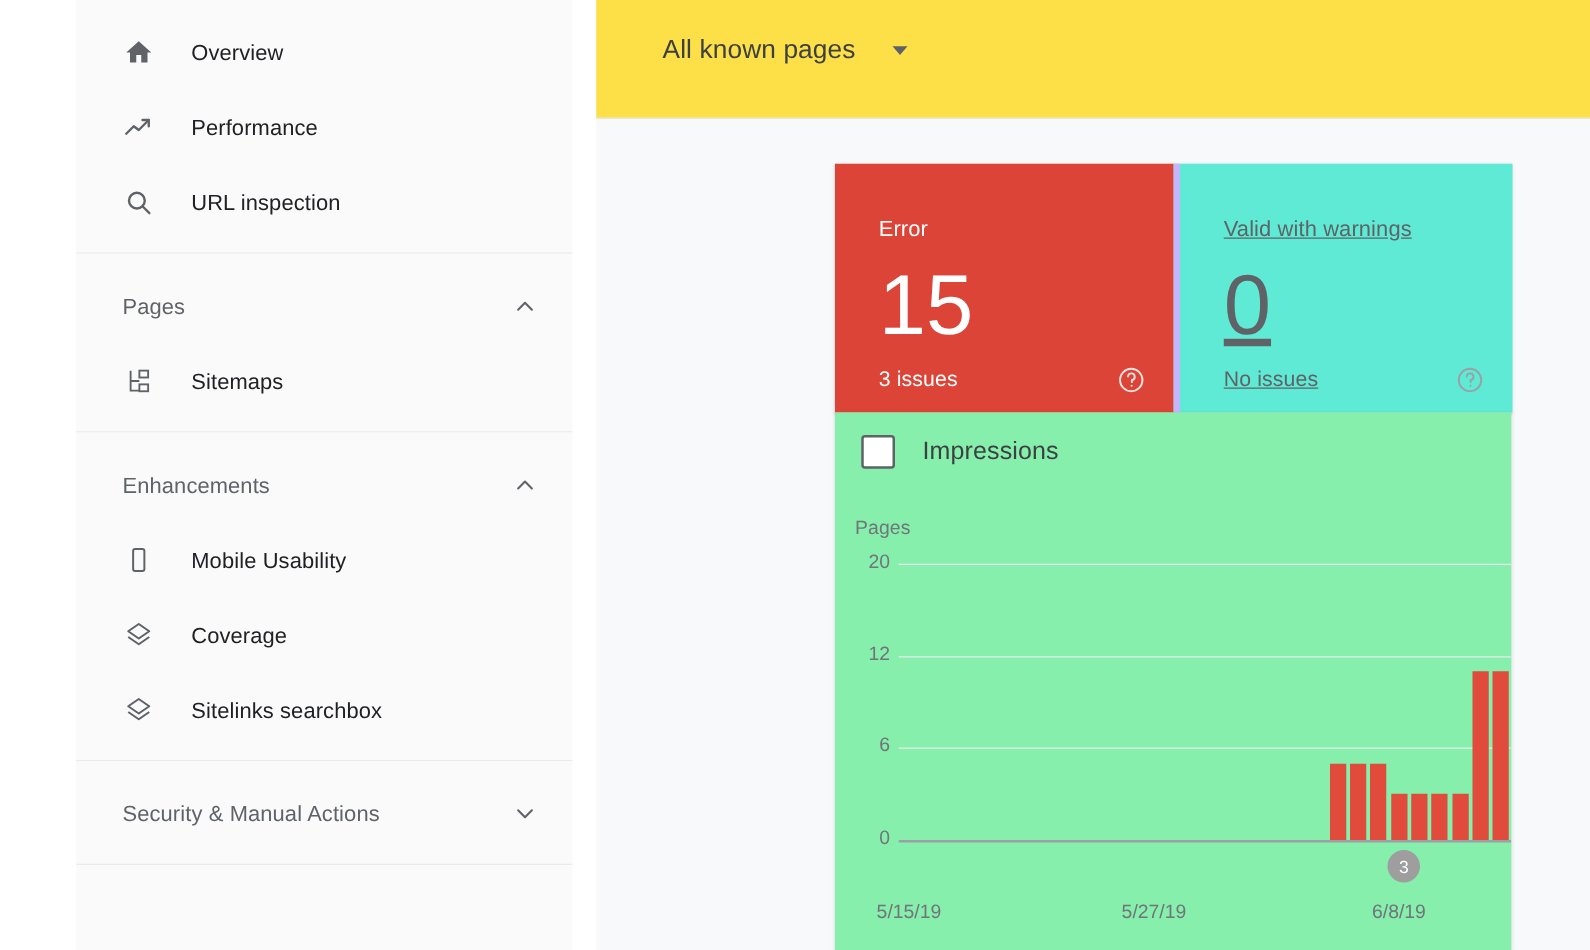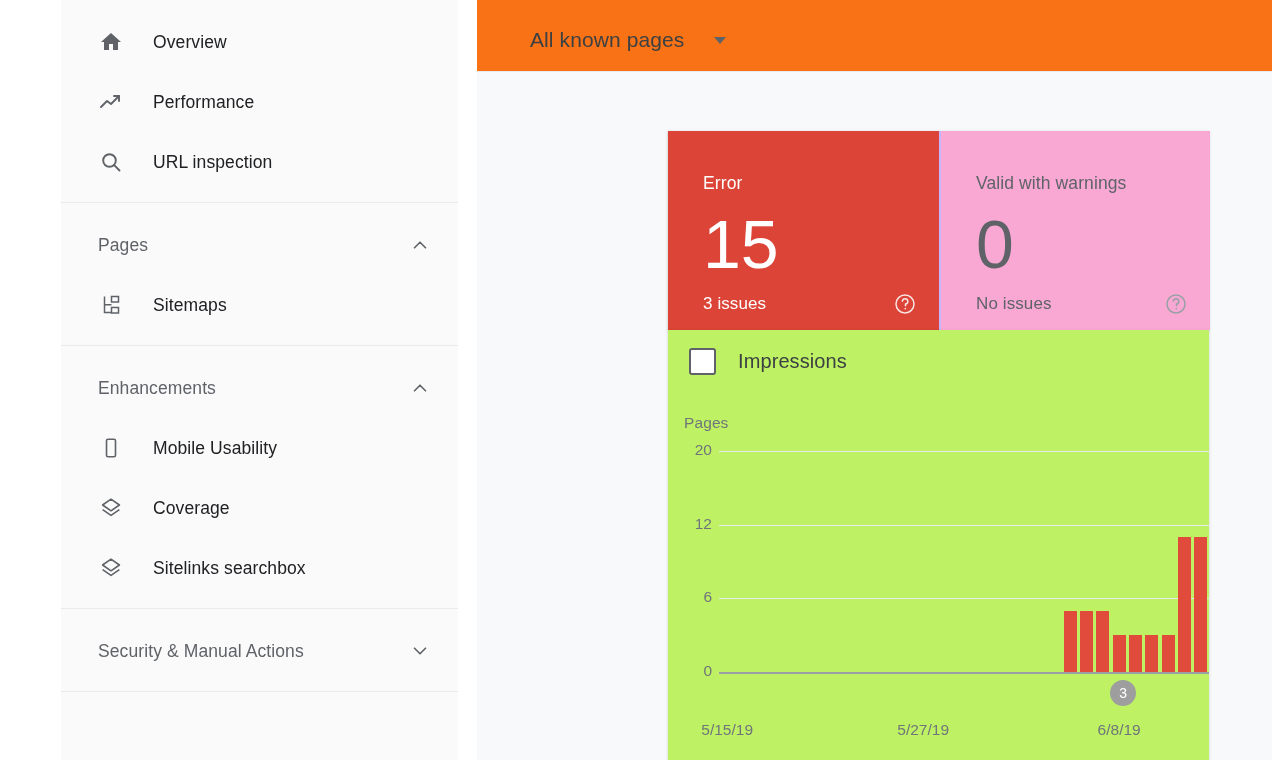--- a/index.html
+++ b/index.html
@@ -64,22 +64,22 @@
     position: absolute; left: 462px; top: 2px; width: 11px; height: 560px;
     background: #808080; border-radius: 6px;
   }
 
   
   .main {
     position: absolute; left: 477px; top: 0; right: 0; height: 760px;
     background: #f8f9fa;
   }
   .main-header {
-    position: absolute; left: 0; top: 0; right: 0; height: 72px;
-    background: #f97316; border-bottom: 1px solid #e8eaed;
+    position: absolute; left: 0; top: 0; right: 0; height: 95px;
+    background: #fde047; border-bottom: 1px solid #e8eaed;
   }
   .dropdown {
     position: absolute; left: 53px; top: 28px;
     display: flex; align-items: center; cursor: pointer;
   }
   .dropdown .dd-label {
     font-size: 21px; color: #3c4043; letter-spacing: .1px;
   }
   .dropdown .dd-caret { margin-left: 28px; display: flex; align-items: center; }
 
@@ -88,22 +88,22 @@
     position: absolute; left: 191px; top: 131px; width: 541px; height: 199px;
     background: #ffffff;
     box-shadow: 0 1px 2px rgba(60,64,67,.25), 0 1px 3px 1px rgba(60,64,67,.08);
     display: flex;
   }
   .stat-card {
     position: relative; flex: 0 0 271px; height: 199px;
     padding: 42px 0 0 35px;
   }
   .stat-card.error { background: #db4437; color: #ffffff; }
-  .stat-card.warn  { background: #f9a8d4; color: #5f6368;
-                     border-left: 2px solid #c4b5fd; }
+  .stat-card.warn  { background: #5eead4; color: #5f6368;
+                     border-left: 5px solid #c4b5fd; text-decoration: underline; }
   .stat-title { font-size: 17.5px; letter-spacing: .1px; }
   .stat-card.error .stat-title { color: #ffffff; }
   .stat-card.warn  .stat-title { color: #5f6368; }
   .stat-value {
     font-size: 68px; font-weight: 400; line-height: 1; margin-top: 16px;
     letter-spacing: 0;
   }
   .stat-card.error .stat-value { color: #ffffff; }
   .stat-card.warn  .stat-value { color: #5f6368; }
   .stat-sub { font-size: 17px; margin-top: 16px; letter-spacing: .1px; }
@@ -112,21 +112,21 @@
   .help-ico {
     position: absolute; right: 22px; bottom: 14px;
     width: 24px; height: 24px; cursor: pointer;
   }
   .stat-card.error .help-ico { color: rgba(255,255,255,.85); }
   .stat-card.warn  .help-ico { color: #9aa0a6; }
 
   
   .chart-panel {
     position: absolute; left: 191px; top: 330px; width: 541px; height: 430px;
-    background: #bef264;
+    background: #86efac;
     box-shadow: 0 1px 2px rgba(60,64,67,.15), 0 1px 3px 1px rgba(60,64,67,.06);
     overflow: hidden;
   }
   .legend-row {
     position: absolute; left: 21px; top: 18px;
     display: flex; align-items: center; cursor: pointer;
   }
   .legend-box {
     width: 27px; height: 27px; border: 2.5px solid #5f6368; border-radius: 3px;
     background: #ffffff;

